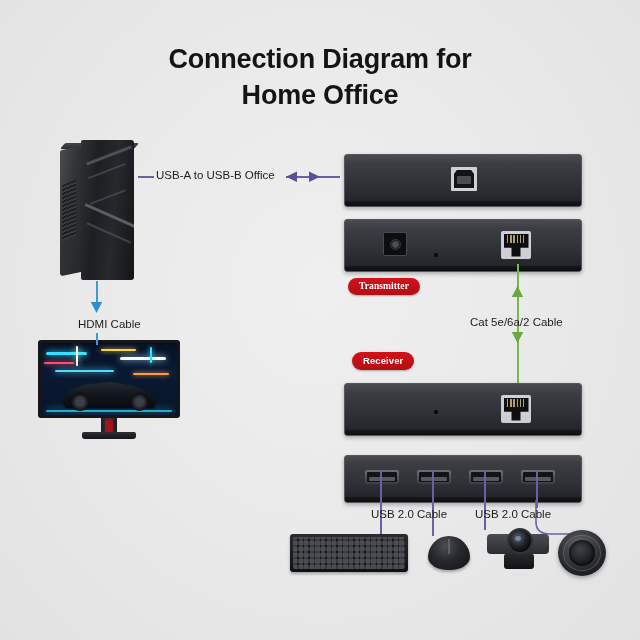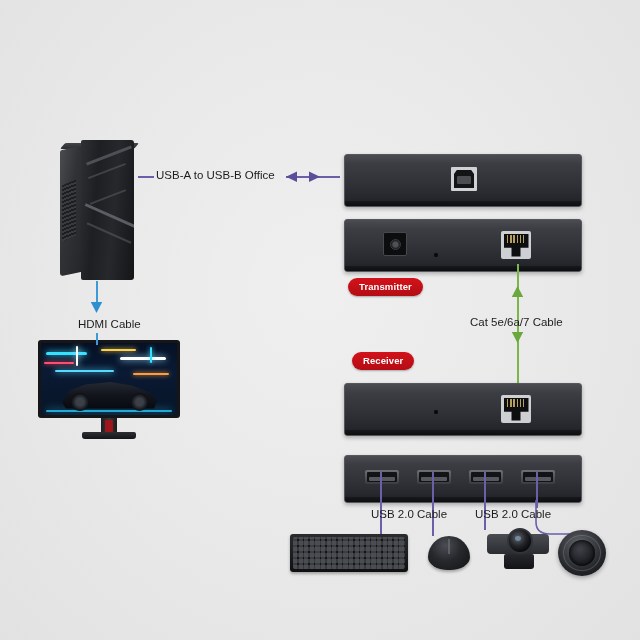--- a/index.html
+++ b/index.html
@@ -278,20 +278,22 @@
   }
   .speaker-ring {
     position:absolute; left:10%; top:10%; width:80%; height:80%;
     border-radius:50%; border:1px solid rgba(160,164,172,.3);
   }
 </style>
 </head>
 <body>
 
 <div class="title">
+  <div>Connection Diagram for</div>
+  <div>Home Office</div>
 </div>
 
 <div class="pc">
   <div class="pc-top"></div>
   <div class="pc-side">
     <div class="pc-vent"></div>
   </div>
   <div class="pc-front">
     <div class="pc-stripe pc-s1"></div>
     <div class="pc-stripe pc-s2"></div>
@@ -347,30 +349,30 @@
     <div class="port-dc-pin"></div>
   </div>
   <div class="led-dot" style="left:89px; top:33px;"></div>
   <div class="port-rj45" style="left:156px; top:11px;">
     <div class="port-rj45-inner">
         <div class="port-rj45-pins"></div>
       </div>
   </div>
 </div>
 
-<div class="badge" style="left:348px; top:278px;">Transmitter</div>
+<div class="badge" style="left:348px; top:278px;font-family:Liberation Serif, serif;">Transmitter</div>
 
 <div class="line vline line-green" style="left:517px; top:264px; height:122px;"></div>
 <svg class="arrow" style="left:510px; top:286px;" width="16" height="16">
   <polygon points="7.5,0 1.8,11 13.2,11" fill="#6aa83e"></polygon>
 </svg>
 <svg class="arrow" style="left:510px; top:330px;" width="16" height="16">
   <polygon points="7.5,13 1.8,2 13.2,2" fill="#6aa83e"></polygon>
 </svg>
-<div class="lbl" style="left:470px; top:316px;">Cat 5e/6a/7 Cable</div>
+<div class="lbl" style="left:470px; top:316px;">Cat 5e/6a/2 Cable</div>
 
 <div class="badge" style="left:352px; top:352px;">Receiver</div>
 
 <div class="device" style="left:344px; top:383px; width:238px; height:53px;">
   <div class="led-dot" style="left:89px; top:26px;"></div>
   <div class="port-rj45" style="left:156px; top:11px;">
     <div class="port-rj45-inner">
         <div class="port-rj45-pins"></div>
       </div>
   </div>

